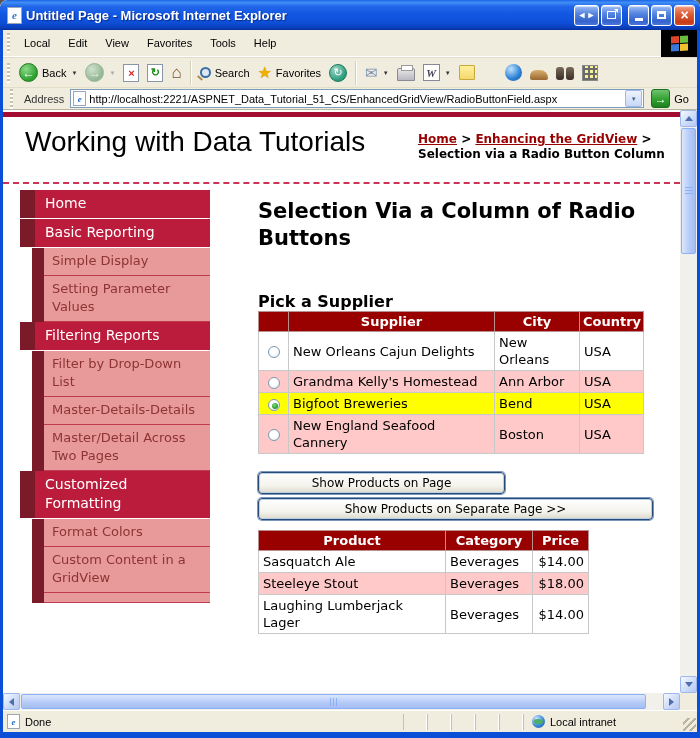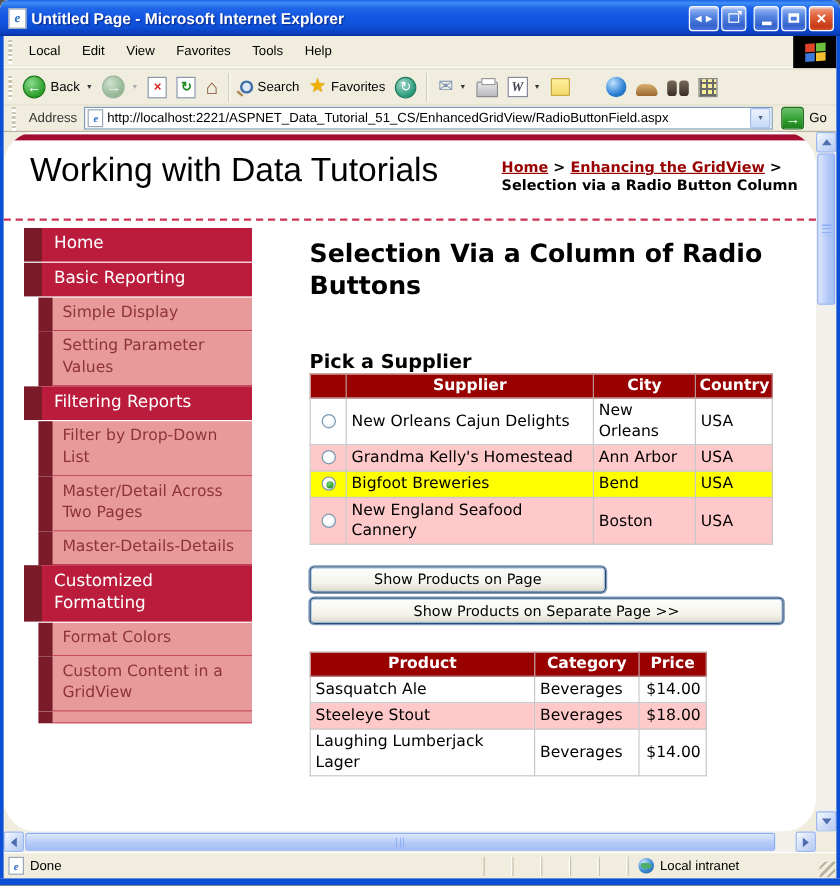--- a/index.html
+++ b/index.html
@@ -83,21 +83,21 @@
   .addr-url { flex:1; white-space:nowrap; overflow:hidden; color:#000; }
   .addr-drop { width:17px; height:17px; background:linear-gradient(#eef3fc,#c6d8f7); border:1px solid #9db9eb; border-radius:2px;
     display:flex; align-items:center; justify-content:center; color:#4d6185; font-size:6px; margin-right:1px; }
   .go-area { display:flex; align-items:center; gap:4px; padding:0 5px 0 7px; }
   .go-btn { width:19px; height:19px; border-radius:3px; border:1px solid #1c6f1c;
     background:linear-gradient(180deg,#6fc26f,#2d9e2d 60%,#1f7f1f); color:#fff; font-weight:bold; font-size:12px;
     display:flex; align-items:center; justify-content:center; }
 
   
   .content { position:absolute; left:3px; top:110px; width:677px; height:583px; background:#fff; overflow:hidden;
-    font-family:"DejaVu Sans", sans-serif;border-radius:27px; }
+    font-family:"DejaVu Sans", sans-serif; }
   .top-band { position:absolute; left:0; top:2px; width:100%; height:5px; background:#a30d32; }
   .site-title { position:absolute; left:22px; top:16px; font-family:"Liberation Sans",sans-serif; font-size:28px; color:#000; }
   .breadcrumb { position:absolute; left:415px; top:22px; width:258px; font-size:12px; font-weight:bold; line-height:15px; color:#000; }
   .breadcrumb a { color:#990000; text-decoration:underline; cursor:pointer; }
   .dashed-rule { position:absolute; left:0; top:72px; width:100%; border-top:2px dashed #cc3355; }
 
   
   .sidebar { position:absolute; left:17px; top:80px; width:190px; }
   .side-section { display:flex; margin-bottom:1px; cursor:pointer; }
   .side-accent { width:15px; background:#7b1a28; }
@@ -123,21 +123,21 @@
   .radio-cell { text-align:center; }
   .radio { display:inline-block; width:12px; height:12px; border-radius:50%; border:1px solid #7a98af;
     background:radial-gradient(circle at 40% 35%,#fff 40%,#dfe7ef); position:relative; vertical-align:middle; cursor:pointer; }
   .radio.checked::after { content:""; position:absolute; left:3px; top:3px; width:6px; height:6px; border-radius:50%;
     background:radial-gradient(circle at 40% 35%,#7cd87c,#1e941e 75%); }
 
   .xp-btn { display:block; height:22px; font-family:"DejaVu Sans",sans-serif; font-size:12px; color:#000;
     border:1px solid #274b77; border-radius:4px; background:linear-gradient(180deg,#fefefd,#f4f3ec 65%,#dcd9c9);
     box-shadow:inset 0 0 0 1px #b9cfe8, 0 0 0 1px #7a96b8; cursor:pointer; }
   .btn1 { width:247px; margin-bottom:4px; }
-  .btn2 { width:395px; margin-bottom:23px; }
+  .btn2 { width:395px; margin-bottom:10px; }
 
   .products { width:330px; }
   .price-cell { text-align:right; }
 
   
   .vscroll { position:absolute; left:680px; top:110px; width:17px; height:583px; background:#f2f0ea; }
   .hscroll { position:absolute; left:3px; top:693px; width:677px; height:17px; background:#f2f0ea; }
   .corner { position:absolute; left:680px; top:693px; width:17px; height:17px; background:#f0edde; }
   .sb-btn { position:absolute; width:17px; height:17px; border:1px solid #9cb8ee; border-radius:2px;
     background:linear-gradient(135deg,#f6faff,#cfdcf8 55%,#b6c9f2); display:flex; align-items:center; justify-content:center; }
@@ -338,25 +338,25 @@
       <div class="side-section">
         <div class="side-accent"></div>
         <div class="side-label">Filtering Reports</div>
       </div>
       <div class="side-item">
         <div class="side-strip"></div>
         <div class="side-item-label">Filter by Drop-Down List</div>
       </div>
       <div class="side-item">
         <div class="side-strip"></div>
+        <div class="side-item-label">Master-Details-Details</div>
+      </div>
+      <div class="side-item">
+        <div class="side-strip"></div>
         <div class="side-item-label">Master/Detail Across Two Pages</div>
-      </div>
-      <div class="side-item">
-        <div class="side-strip"></div>
-        <div class="side-item-label">Master-Details-Details</div>
       </div>
       <div class="side-item">
         <div class="side-strip"></div>
       </div>
       <div class="side-section">
         <div class="side-accent"></div>
         <div class="side-label">Customized Formatting</div>
       </div>
       <div class="side-item">
         <div class="side-strip"></div>

